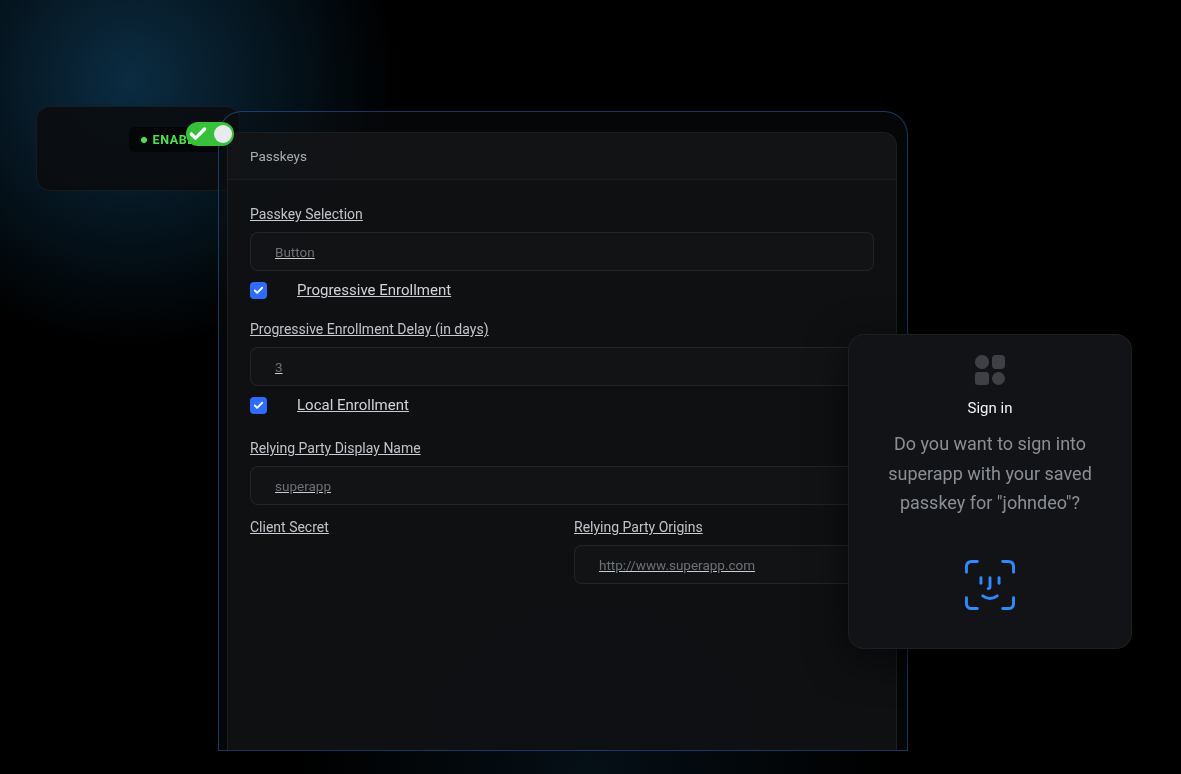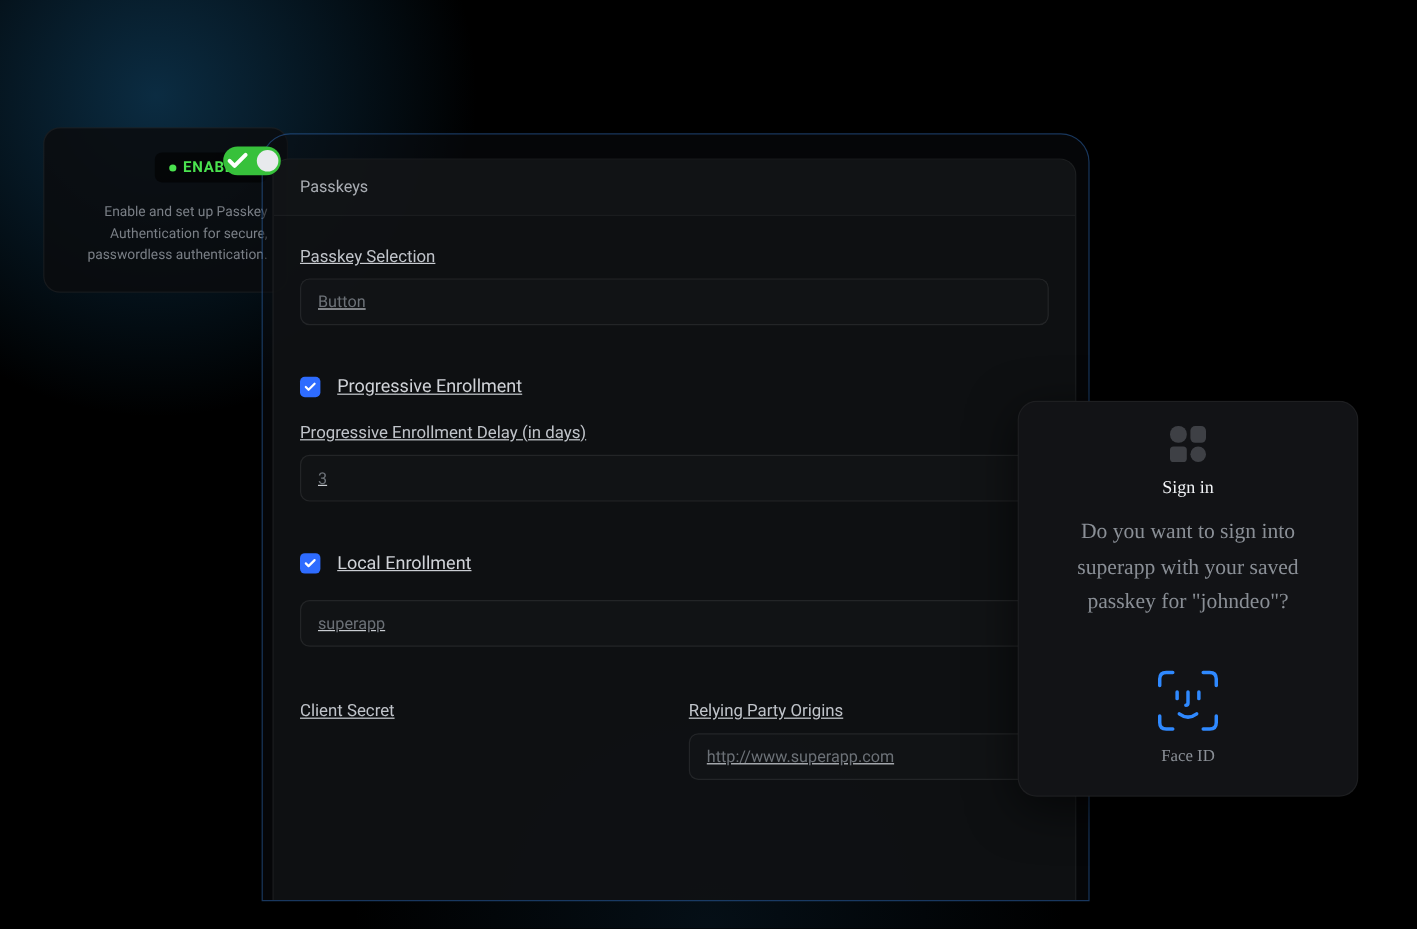--- a/index.html
+++ b/index.html
@@ -125,31 +125,31 @@
     font-size: 14px;
     color: #c0c4ca;
     margin-bottom: 10px;
   }
   .form-input {
     width: 100%;
     height: 39px;
     background: rgba(255,255,255,0.015);
     border: 1px solid rgba(255,255,255,0.08);
     border-radius: 8px;
-    padding: 0 14px;
+    padding: 0 24px;
     color: #6c7177;
     font-size: 13.5px;
     display: flex;
     align-items: center;
-    margin-bottom: 42px;
+    margin-bottom: 10px;
   }
   .checkbox-row {
     display: flex;
     align-items: center;
-    gap: 14px;
+    gap: 30px;
     margin-bottom: 22px;
   }
   .checkbox {
     width: 17px; height: 17px;
     background: #2e6cff;
     border-radius: 4px;
     display: flex; align-items: center; justify-content: center;
   }
   .checkbox svg { width: 11px; height: 11px; }
   .checkbox-label {
@@ -168,21 +168,20 @@
     position: absolute;
     left: 848px; top: 334px;
     width: 284px;
     background: #121316;
     border: 1px solid rgba(255,255,255,0.05);
     border-radius: 16px;
     padding: 20px 22px 24px 22px;
     text-align: center;
     box-shadow: 0 10px 40px rgba(0,0,0,0.6);
     z-index: 40;
-    font-family: Liberation Serif, serif;
   }
   .signin-logo {
     width: 30px; height: 30px;
     margin: 0 auto 14px;
     display: grid;
     grid-template-columns: 1fr 1fr;
     grid-template-rows: 1fr 1fr;
     gap: 3px;
   }
   .signin-logo span {
@@ -216,21 +215,20 @@
 <body>
 
 <div class="glow"></div>
 <div class="glow2"></div>
 
 <div class="enable-card">
   <div class="enabled-badge">
     <span class="enabled-dot"></span>
     <span class="enabled-text">ENABLED</span>
   </div>
-  <div class="enable-desc">Enable and set up Passkey Authentication for secure, passwordless authentication.</div>
 </div>
 
 <div class="switch">
   <span class="switch-check">
     <svg viewBox="0 0 24 24" fill="none" stroke="#fff" stroke-width="4" stroke-linecap="round" stroke-linejoin="round">
         <polyline points="4 12 9 17 20 6"></polyline>
       </svg>
   </span>
   <span class="switch-knob"></span>
 </div>
@@ -263,20 +261,21 @@
         <div class="checkbox">
           <svg viewBox="0 0 24 24" fill="none" stroke="#fff" stroke-width="4" stroke-linecap="round" stroke-linejoin="round">
               <polyline points="4 12 9 17 20 6"></polyline>
             </svg>
         </div>
         <span class="checkbox-label">Local Enrollment</span>
       </div>
 
       <div class="two-col" style="margin-top:8px;">
         <div class="col">
+          <div class="form-label">Relying Party Display Name</div>
           <div class="form-input">
             <span>superapp</span>
           </div>
         </div>
       </div>
 
       <div class="two-col">
         <div class="col">
           <div class="form-label">Client Secret</div>
         </div>
@@ -306,14 +305,13 @@
       <path d="M6 18 V12 Q6 6 12 6 H18"></path>
       <path d="M46 6 H52 Q58 6 58 12 V18"></path>
       <path d="M58 46 V52 Q58 58 52 58 H46"></path>
       <path d="M18 58 H12 Q6 58 6 52 V46"></path>
       <line x1="22" y1="24" x2="22" y2="30"></line>
       <line x1="42" y1="24" x2="42" y2="30"></line>
       <path d="M32 24 V34 Q32 36 30 36"></path>
       <path d="M24 44 Q32 50 40 44"></path>
     </svg>
   </div>
-  <div class="faceid-label">Face ID</div>
 </div>
 
 </body></html>

